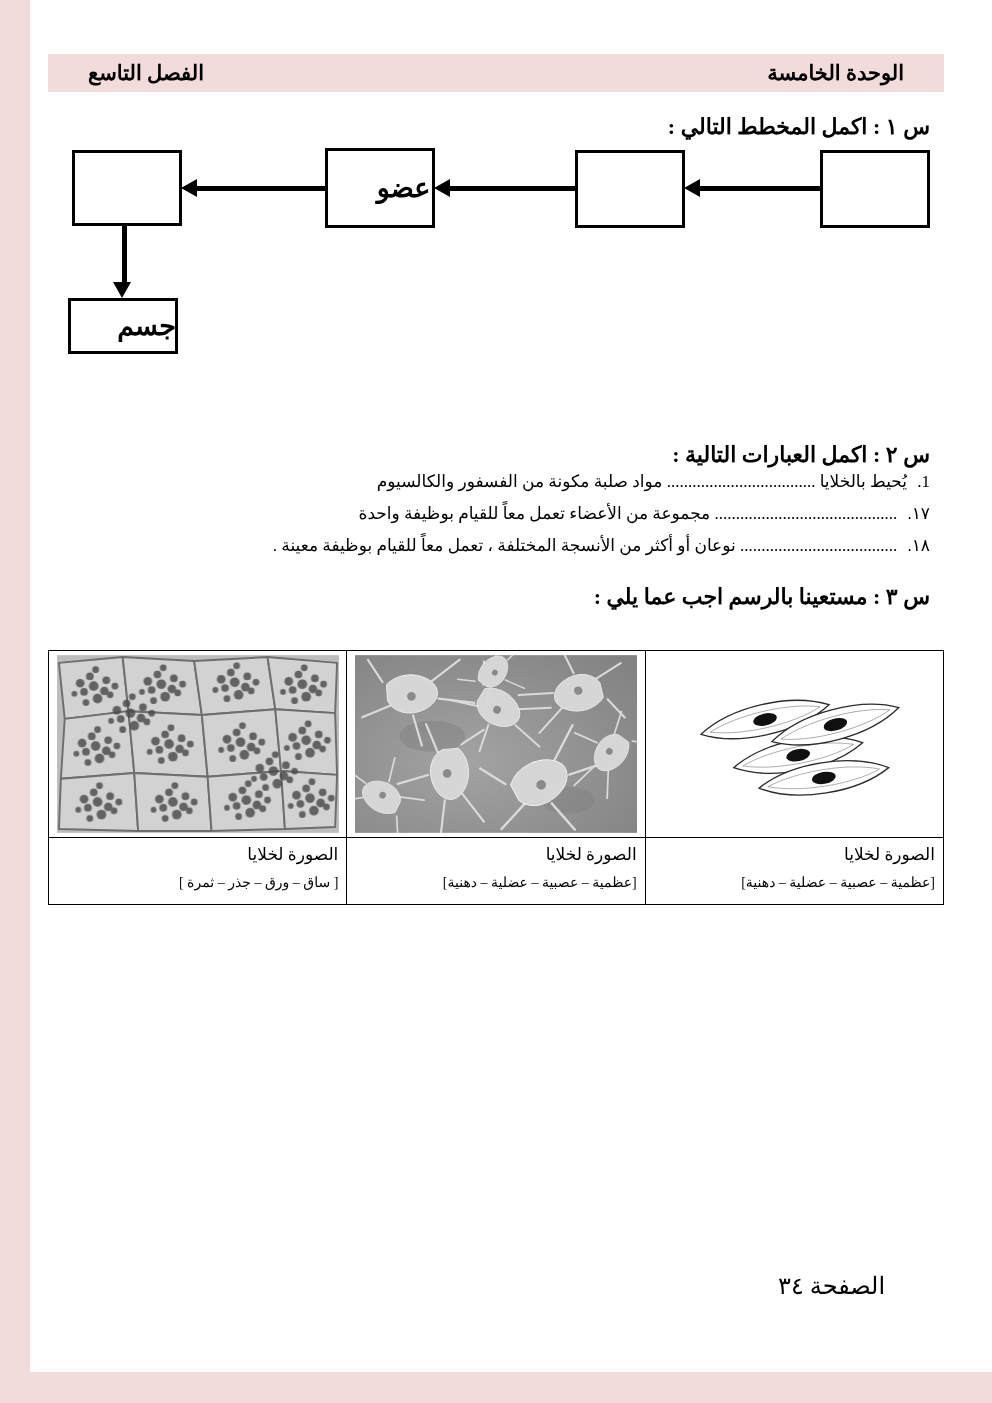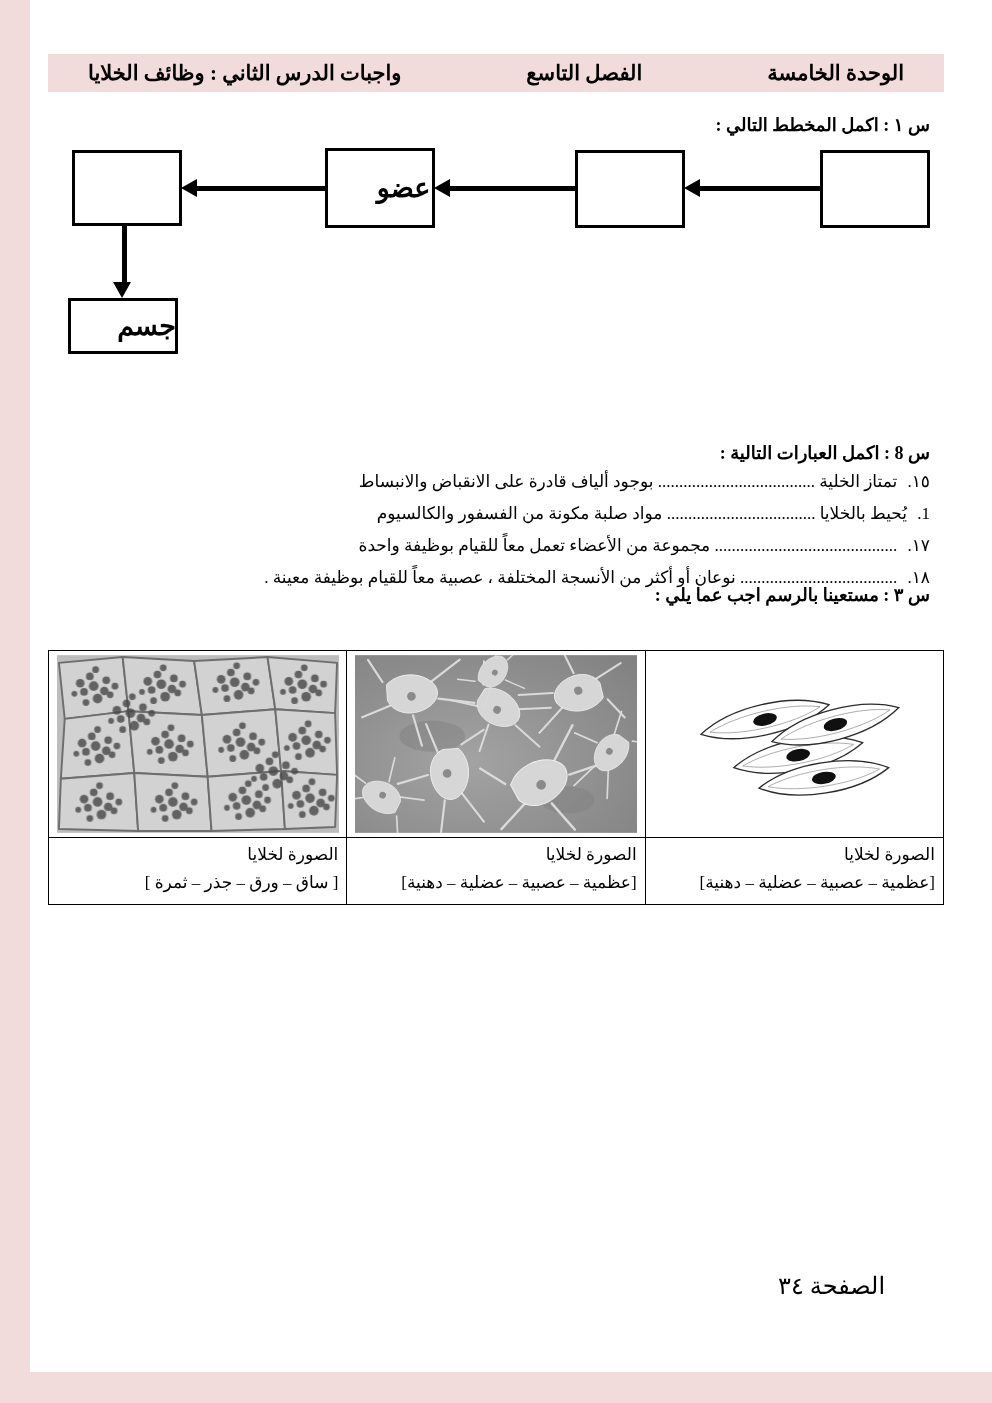--- a/index.html
+++ b/index.html
@@ -9,21 +9,21 @@
   }
   .stripe-left{position:absolute;left:0;top:0;width:30px;height:1403px;background:#f2dcdb;}
   .stripe-bottom{position:absolute;left:0;top:1372px;width:992px;height:31px;background:#f2dcdb;}
 
   .banner{
     position:absolute;left:48px;top:54px;width:896px;height:38px;background:#f2dcdb;
     display:flex;align-items:center;justify-content:space-between;box-sizing:border-box;
     padding:0 40px;font-weight:bold;font-size:21px;
   }
 
-  .q-title{position:absolute;right:62px;font-weight:bold;font-size:18px;}
+  .q-title{position:absolute;right:62px;font-weight:bold;font-size:22px;}
   #q1-title{top:114px;}
   #q2-title{top:442px;}
   #q3-title{top:584px;}
 
   .dbox{
     position:absolute;border:3px solid #000;background:#fff;display:flex;
     align-items:center;justify-content:center;font-weight:bold;font-size:27px;box-sizing:border-box;padding-left:47px;
   }
   #box-blank-1{left:820px;top:150px;width:110px;height:78px;}
   #box-blank-2{left:575px;top:150px;width:110px;height:78px;}
@@ -44,36 +44,35 @@
   .cells-table{
     position:absolute;left:48px;top:650px;width:896px;border-collapse:collapse;table-layout:fixed;
   }
   .cells-table td{border:1.5px solid #000;vertical-align:middle;}
   .img-cell{height:186px;padding:0;background:#fff;}
   .img-wrap{display:flex;align-items:center;justify-content:center;width:100%;height:186px;overflow:hidden;}
   .photo{display:block;width:282px;height:178px;}
   .drawing{display:block;width:232px;height:148px;}
   .cap-cell{padding:4px 8px 6px 5px;}
   .cap-line{font-size:17px;text-align:right;line-height:26px;}
-  .opt-line{font-size:17px;text-align:right;line-height:30px;}
+  .opt-line{font-size:14px;text-align:right;line-height:30px;}
 
   .footer-page{position:absolute;left:778px;top:1272px;font-size:24px;}
 </style>
 </head>
 <body>
 
 <div class="page">
 
   <div class="stripe-left"></div>
   <div class="stripe-bottom"></div>
 
   <div class="banner">
     <span>الوحدة الخامسة</span>
     <span>الفصل التاسع</span>
-    <span>واجبات الدرس الثاني : وظائف الخلايا</span>
   </div>
 
   <div class="q-title" id="q1-title">س ١ : اكمل المخطط التالي :</div>
 
   <div>
     <div class="dbox" id="box-blank-1"></div>
 
     <div>
       <div class="shaft-h" style="left:700px;top:186px;width:120px;"></div>
       <div class="head-left" style="left:684px;top:179px;"></div>
@@ -96,44 +95,38 @@
     <div class="dbox" id="box-blank-3"></div>
 
     <div>
       <div class="shaft-v" style="left:122px;top:226px;height:58px;"></div>
       <div class="head-down" style="left:113px;top:282px;"></div>
     </div>
 
     <div class="dbox" id="box-body">جسم</div>
   </div>
 
-  <div class="q-title" id="q2-title">س 8 : اكمل العبارات التالية :</div>
+  <div class="q-title" id="q2-title">س ٢ : اكمل العبارات التالية :</div>
 
   <div class="q2-list">
-    <div class="q2-item">
-      <span class="num">١٥.</span>
-      <span>تمتاز الخلية</span>
-      <span class="blank">.....................................</span>
-      <span>بوجود ألياف قادرة على الانقباض والانبساط</span>
-    </div>
     <div class="q2-item">
       <span class="num">1.</span>
       <span>يُحيط بالخلايا</span>
       <span class="blank">...................................</span>
       <span>مواد صلبة مكونة من الفسفور والكالسيوم</span>
     </div>
     <div class="q2-item">
       <span class="num">١٧.</span>
       <span class="blank">...........................................</span>
       <span>مجموعة من الأعضاء تعمل معاً للقيام بوظيفة واحدة</span>
     </div>
     <div class="q2-item">
       <span class="num">١٨.</span>
       <span class="blank">.....................................</span>
-      <span>نوعان أو أكثر من الأنسجة المختلفة ، عصبية معاً للقيام بوظيفة معينة .</span>
+      <span>نوعان أو أكثر من الأنسجة المختلفة ، تعمل معاً للقيام بوظيفة معينة .</span>
     </div>
   </div>
 
   <div class="q-title" id="q3-title">س ٣ : مستعينا بالرسم اجب عما يلي :</div>
 
   <table class="cells-table">
     <tbody>
         <tr>
 
       <td class="img-cell">

